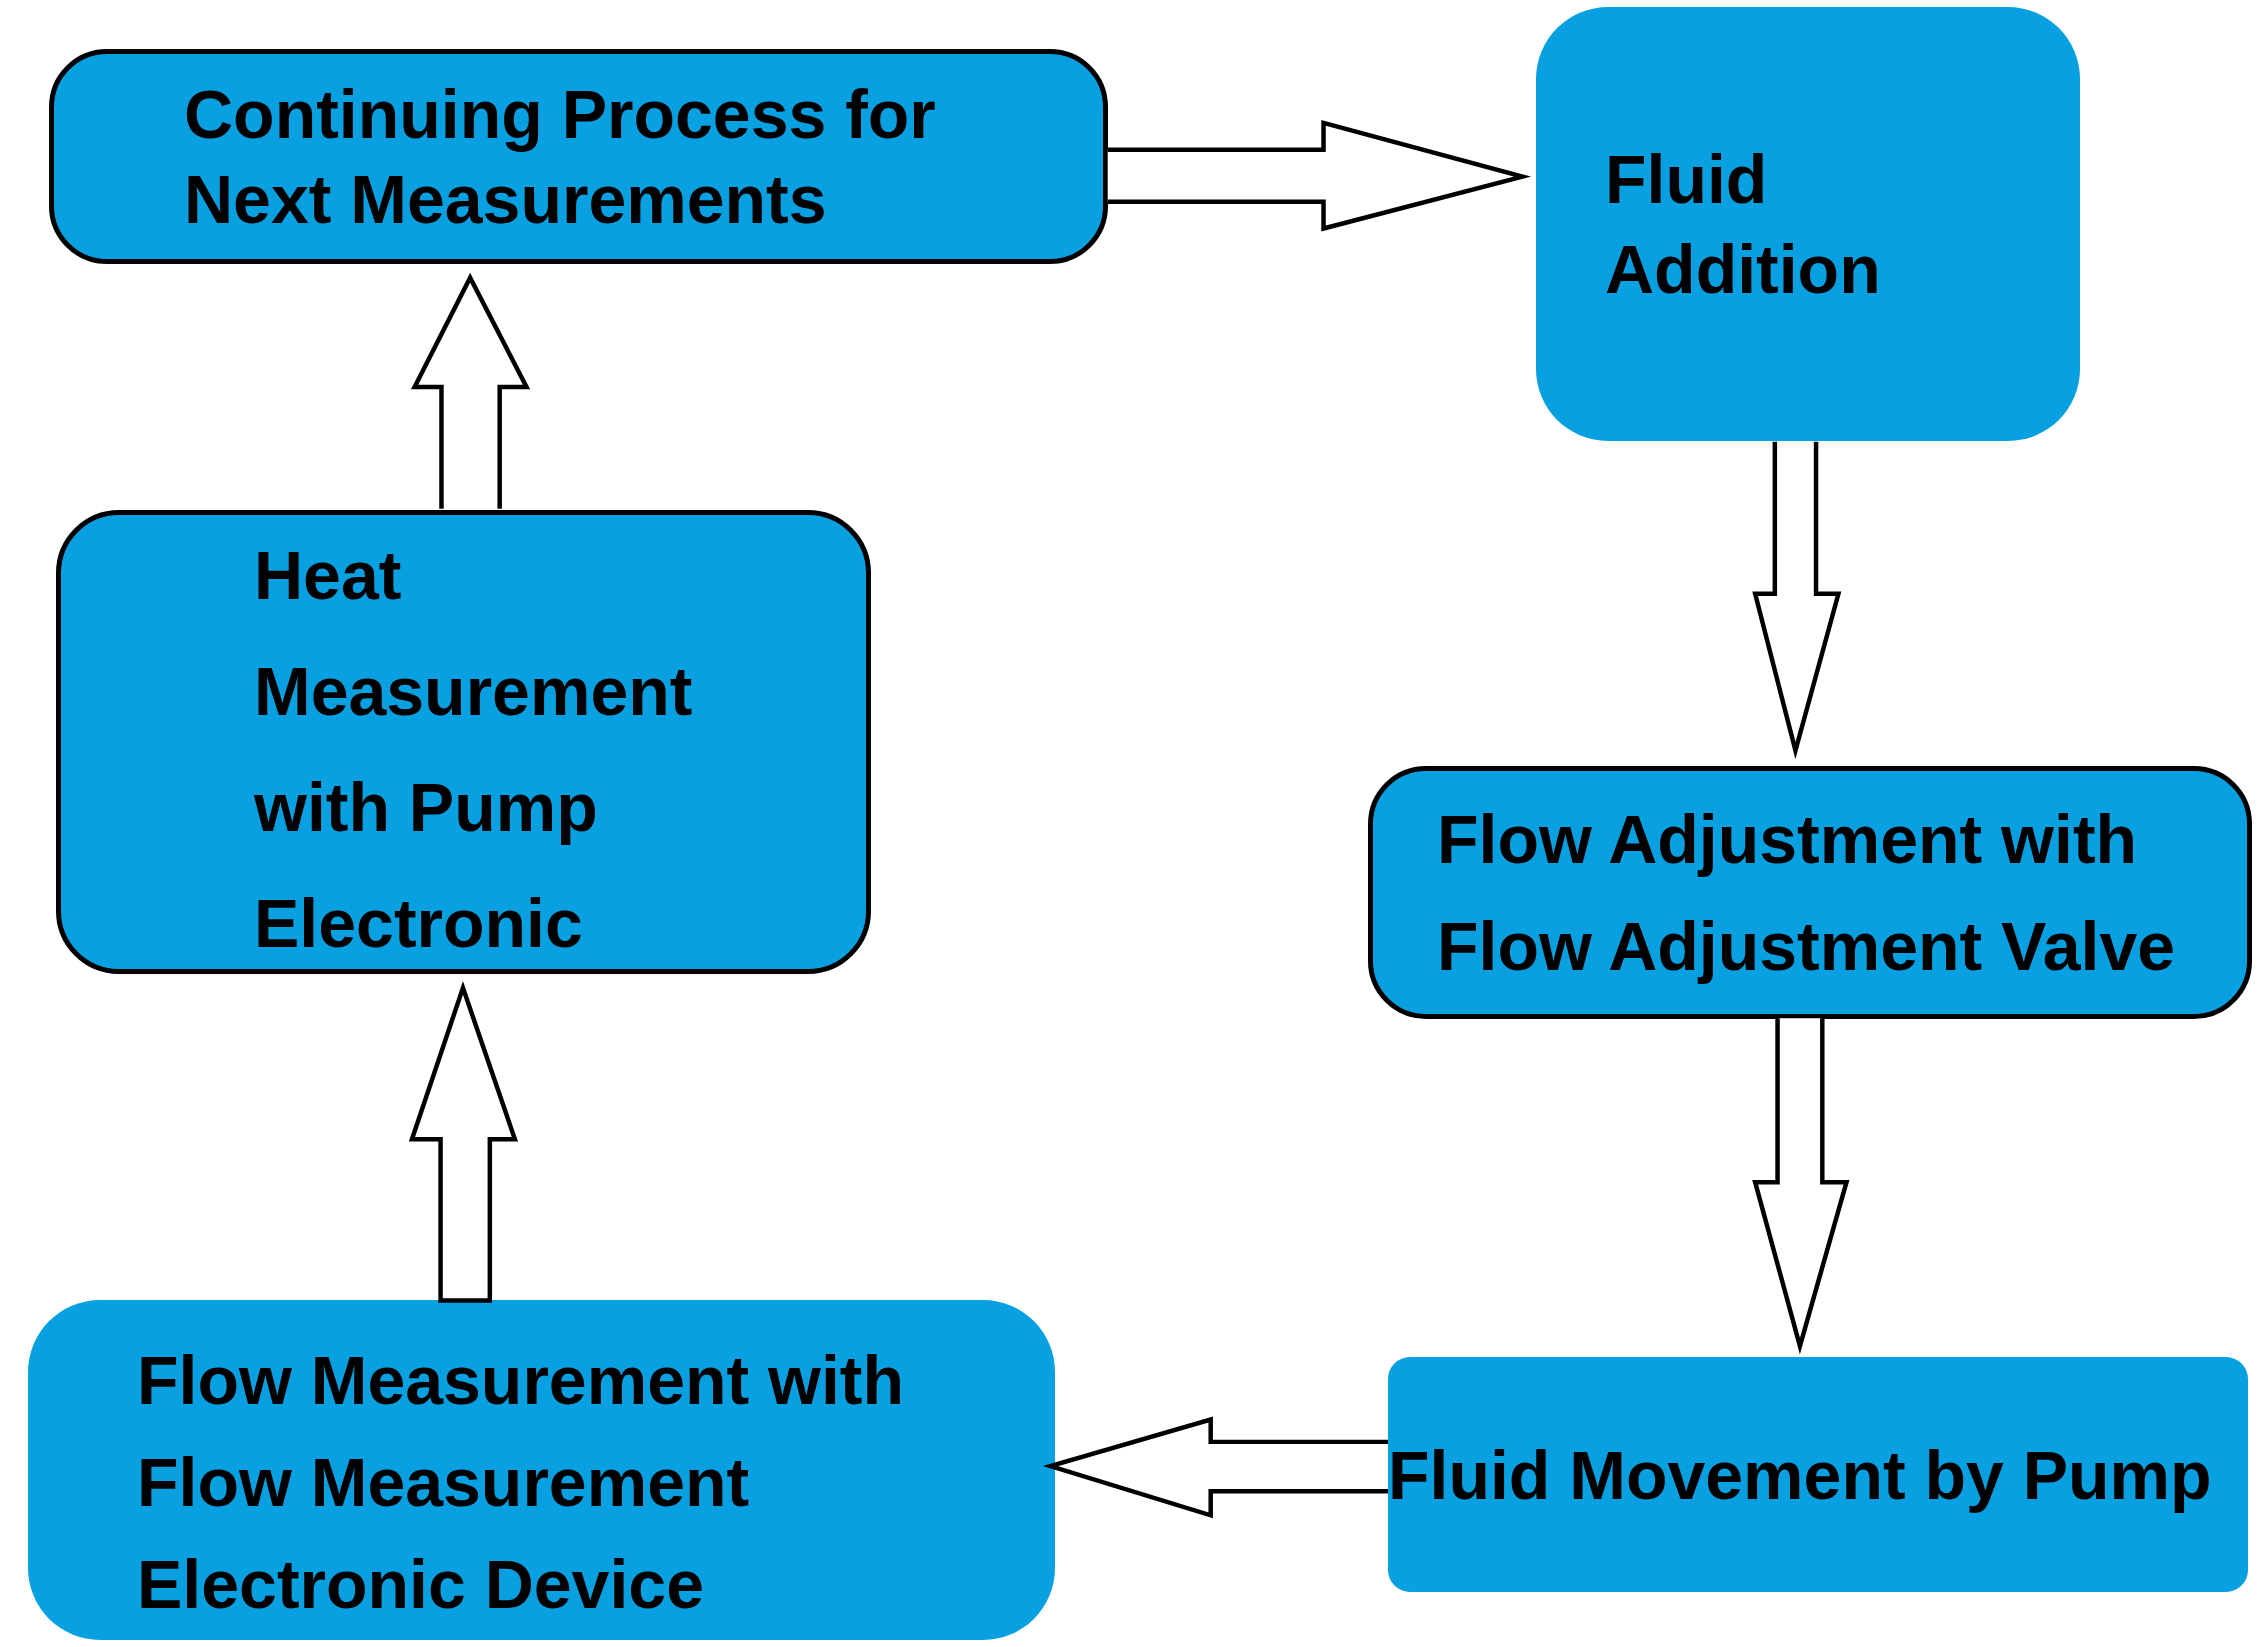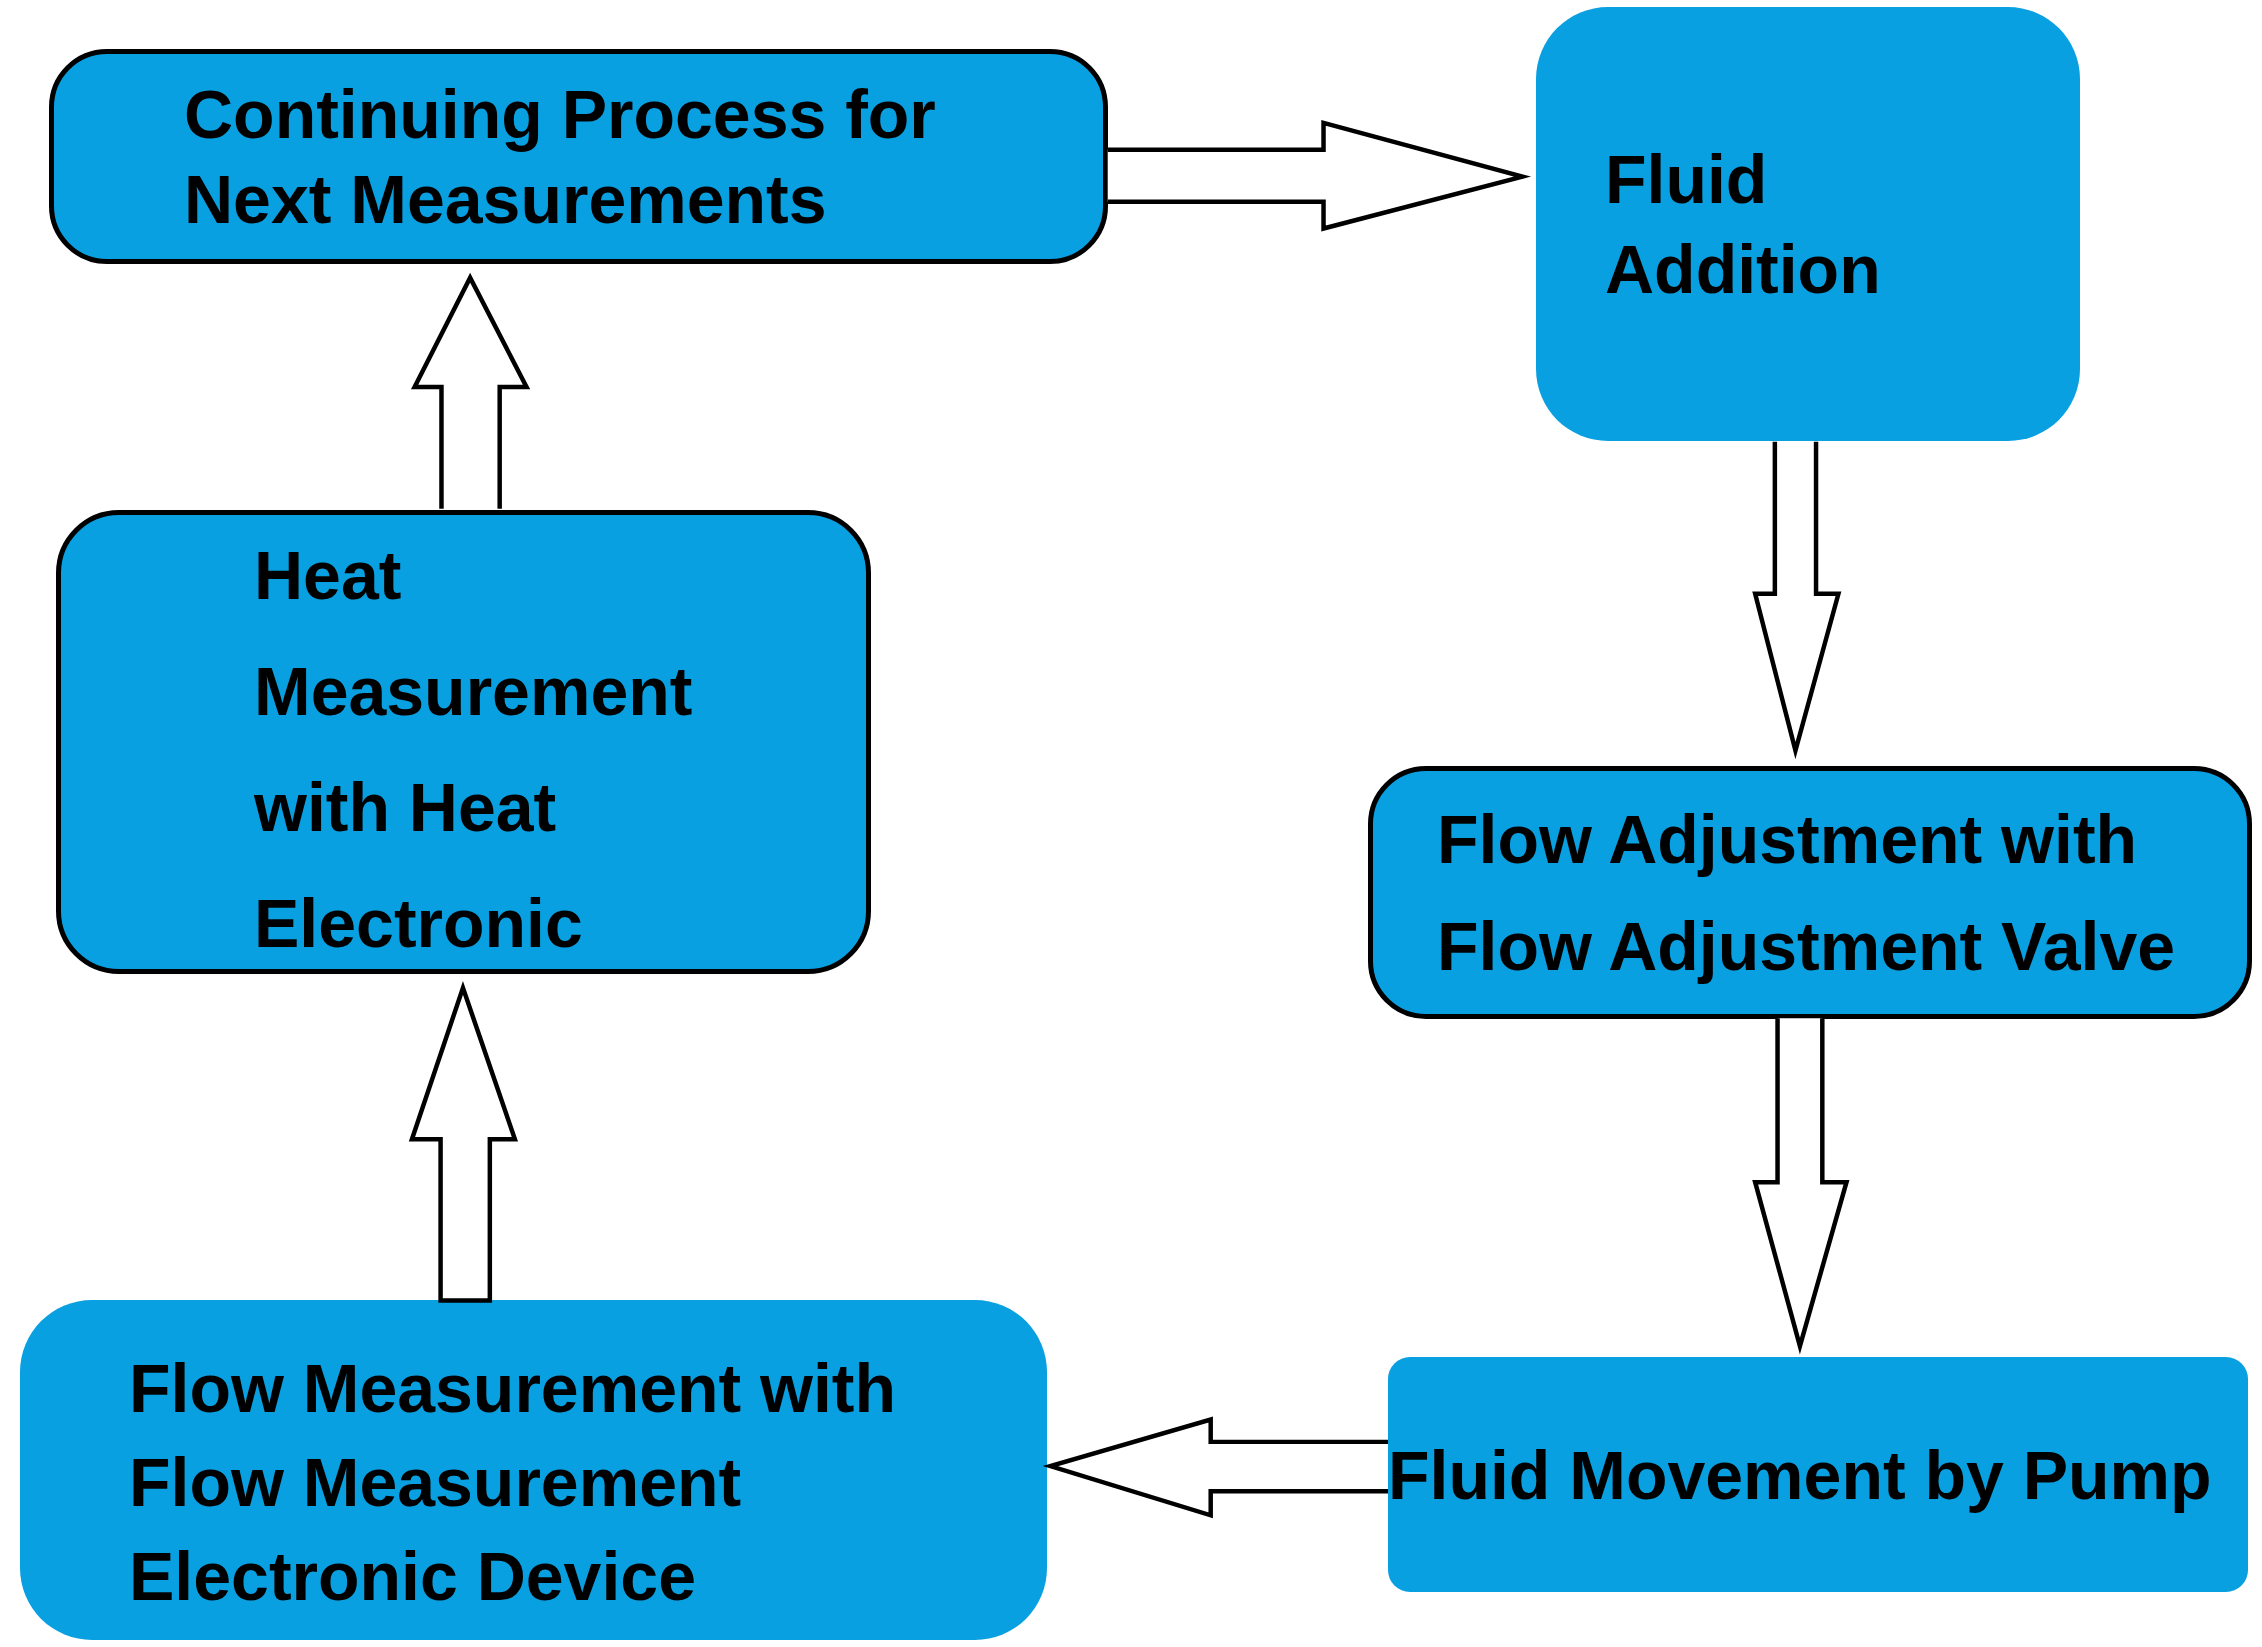--- a/index.html
+++ b/index.html
@@ -57,30 +57,30 @@
   </div>
 
   <div class="node" style="left:1536px; top:7.2px; width:544px; height:434px; border-radius:72px; padding-left:69px; line-height:90px;">
     <div class="line">Fluid</div>
     <div class="line">Addition</div>
   </div>
 
   <div class="node bordered" style="left:56px; top:510px; width:815px; height:464px; border-radius:63px; padding-left:193px; padding-top:14px; line-height:116px;">
     <div class="line">Heat</div>
     <div class="line">Measurement</div>
-    <div class="line">with Heat</div>
+    <div class="line">with Pump</div>
     <div class="line">Electronic</div>
   </div>
 
   <div class="node bordered" style="left:1368px; top:766px; width:884px; height:253px; border-radius:58px; padding-left:64px; line-height:107px;">
     <div class="line">Flow Adjustment with</div>
     <div class="line">Flow Adjustment Valve</div>
   </div>
 
-  <div class="node" style="left:20px; top:1300px; width:1027px; height:340px; border-radius:72px; padding-left:109px; padding-top:23px; line-height:94px;">
+  <div class="node" style="left:28px; top:1300px; width:1027px; height:340px; border-radius:72px; padding-left:109px; padding-top:23px; line-height:94px;gap:8px;">
     <div class="line">Flow Measurement with</div>
     <div class="line">Flow Measurement</div>
     <div class="line">Electronic Device</div>
   </div>
 
   <div class="node" style="left:1388px; top:1357px; width:860px; height:235px; border-radius:22px; ">
     <div class="line">Fluid Movement by Pump</div>
   </div>
 
   <svg id="arrow-layer" viewBox="0 0 2526 1840" xmlns="http://www.w3.org/2000/svg">

